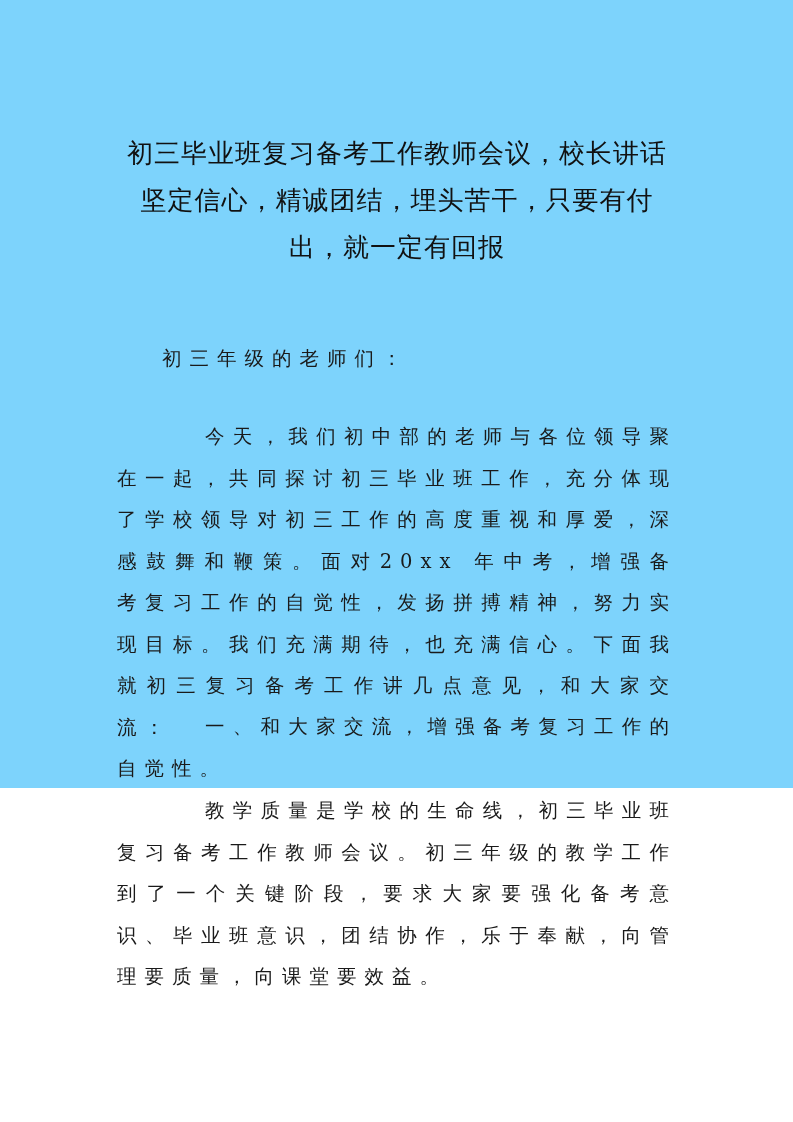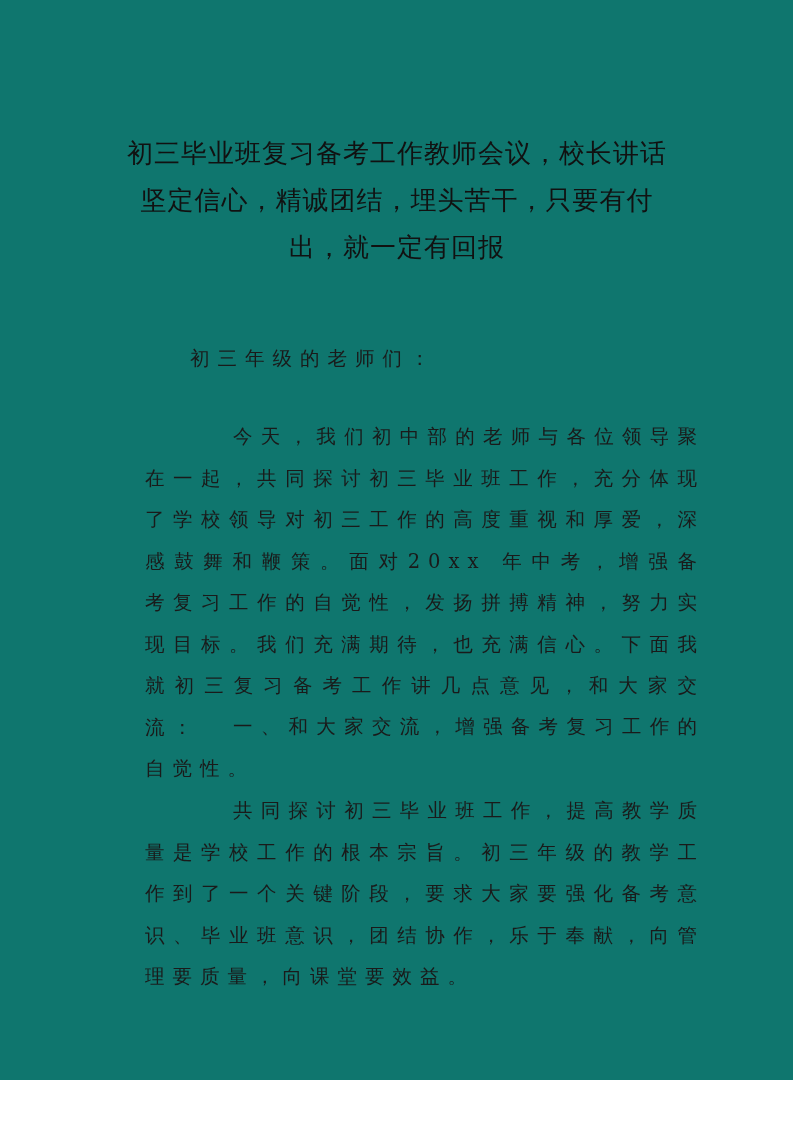--- a/index.html
+++ b/index.html
@@ -1,32 +1,32 @@
 <!DOCTYPE html>
 <html><head>
 <meta charset="utf-8">
 <style>
   html, body { margin: 0; padding: 0; background: #ffffff; }
   body { width: 793px; height: 1122px; position: relative; overflow: hidden;
          font-family: "DejaVu Serif", "Liberation Serif", serif; color: #111; }
-  .page { position: absolute; left: 0; top: 0; width: 793px; height: 1080px; background: #0f766e; }
+  .page { position: absolute; left: 0; top: 0; width: 793px; height: 788px; background: #7dd3fc; }
   .title { position: absolute; left: 117px; top: 130px; width: 560px;
            text-align: center; font-size: 26px; line-height: 47px;
            font-family: "DejaVu Sans", "Liberation Sans", sans-serif; font-weight: 500;
            letter-spacing: 1px; color: #111; }
   .para { position: absolute; left: 117px; width: 560px;
           font-size: 19.5px; line-height: 41.5px; letter-spacing: 8px;
-          text-align: justify; text-align-last: left; color: #1a1a1a; margin-left: 28px; }
+          text-align: justify; text-align-last: left; color: #1a1a1a; }
   .salute { top: 338px; text-indent: 45px; }
   .p1 { top: 416px; text-indent: 88px; }
   .heading1 { top: 706px; text-indent: 88px; }
   .p2 { top: 790px; text-indent: 88px; }
 </style>
 </head>
 <body>
 
 <div class="page">
   <div class="title">初三毕业班复习备考工作教师会议，校长讲话坚定信心，精诚团结，埋头苦干，只要有付出，就一定有回报</div>
   <div class="para salute">初三年级的老师们：</div>
   <div class="para p1">今天，我们初中部的老师与各位领导聚在一起，共同探讨初三毕业班工作，充分体现了学校领导对初三工作的高度重视和厚爱，深感鼓舞和鞭策。面对20xx 年中考，增强备考复习工作的自觉性，发扬拼搏精神，努力实现目标。我们充满期待，也充满信心。下面我就初三复习备考工作讲几点意见，和大家交流：</div>
   <div class="para heading1">一、和大家交流，增强备考复习工作的自觉性。</div>
-  <div class="para p2">共同探讨初三毕业班工作，提高教学质量是学校工作的根本宗旨。初三年级的教学工作到了一个关键阶段，要求大家要强化备考意识、毕业班意识，团结协作，乐于奉献，向管理要质量，向课堂要效益。</div>
+  <div class="para p2">教学质量是学校的生命线，初三毕业班复习备考工作教师会议。初三年级的教学工作到了一个关键阶段，要求大家要强化备考意识、毕业班意识，团结协作，乐于奉献，向管理要质量，向课堂要效益。</div>
 </div>
 
 </body></html>

